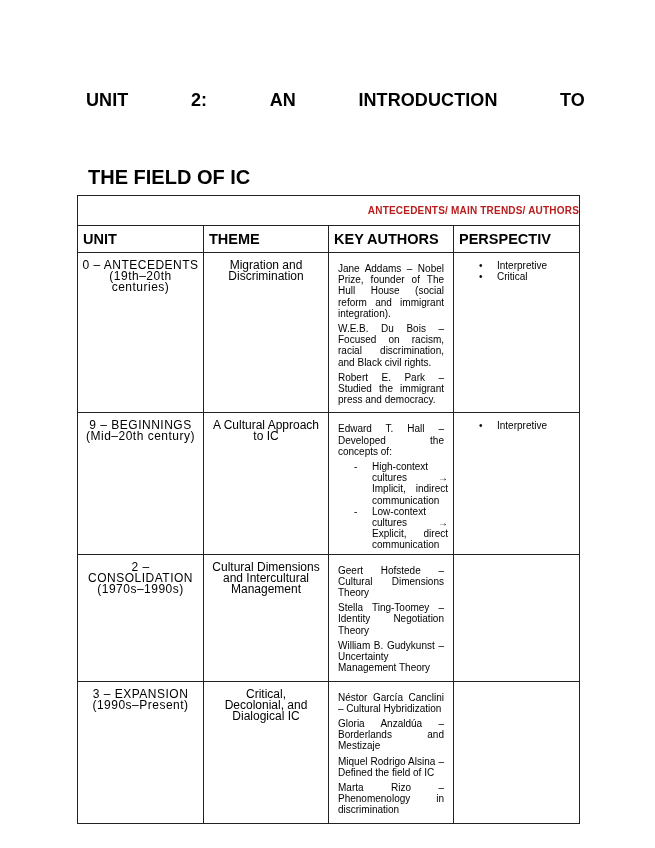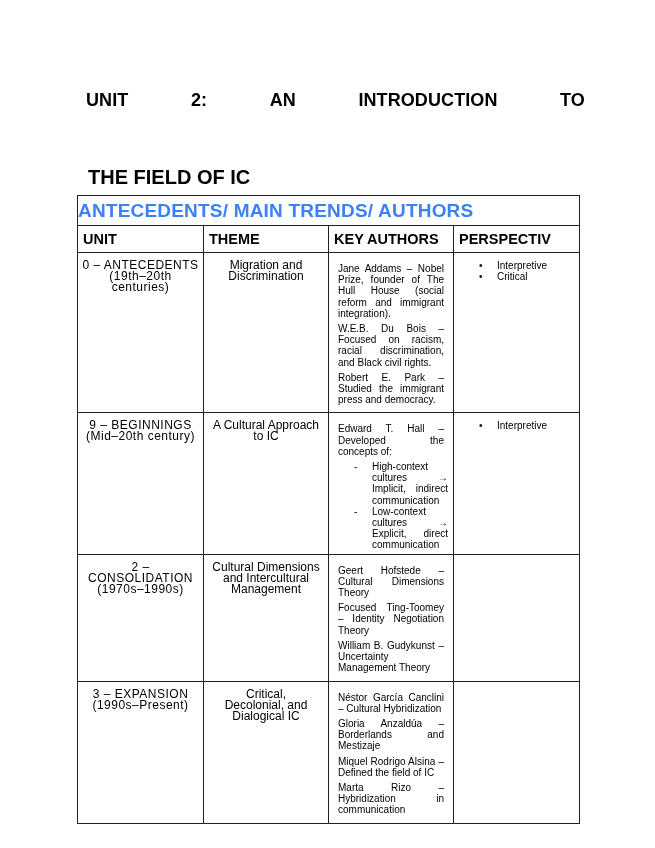--- a/index.html
+++ b/index.html
@@ -19,22 +19,22 @@
       font-size: 20px; font-weight: bold; margin: 10px;
     }
     table.ic {
       position: absolute; left: 77px; top: 195px;
       width: 502px; border-collapse: collapse; table-layout: fixed;
     }
     table.ic td, table.ic th {
       border: 1.3px solid #222; vertical-align: top; padding: 0;
     }
     .caption-cell {
-      height: 29px; text-align: left; vertical-align: middle !important;
-      font-size: 19px; font-weight: bold; color: #3b82f6; letter-spacing: 0.2px;
+      height: 29px; text-align: right; vertical-align: middle !important;
+      font-size: 10px; font-weight: bold; color: #b91c1c; letter-spacing: 0.2px;
     }
     .head-cell {
       height: 26px; text-align: left; vertical-align: middle !important;
       font-size: 14.5px; font-weight: bold; padding-left: 5px !important;
     }
     .cell-center {
       text-align: center; font-size: 12px; line-height: 11px;
       padding: 7px 3px 0 3px !important;
     }
     .cell-stage { letter-spacing: 0.5px; }
@@ -138,36 +138,36 @@
   <tr class="row2">
     <td class="cell-center cell-stage">
       <div>2 – CONSOLIDATION</div>
       <div>(1970s–1990s)</div>
     </td>
     <td class="cell-center">
       <div>Cultural Dimensions and Intercultural Management</div>
     </td>
     <td class="cell-authors">
       <p>Geert Hofstede – Cultural Dimensions Theory</p>
-      <p>Focused Ting-Toomey – Identity Negotiation Theory</p>
+      <p>Stella Ting-Toomey – Identity Negotiation Theory</p>
       <p>William B. Gudykunst – Uncertainty Management Theory</p>
     </td>
     <td class="cell-persp"></td>
   </tr>
 
   <tr class="row3">
     <td class="cell-center cell-stage">
       <div>3 – EXPANSION</div>
       <div>(1990s–Present)</div>
     </td>
     <td class="cell-center">
       <div style="padding:0 8px">Critical, Decolonial, and Dialogical IC</div>
     </td>
     <td class="cell-authors">
       <p>Néstor García Canclini – Cultural Hybridization</p>
       <p>Gloria Anzaldúa – Borderlands and Mestizaje</p>
       <p>Miquel Rodrigo Alsina – Defined the field of IC</p>
-      <p>Marta Rizo – Hybridization in communication</p>
+      <p>Marta Rizo – Phenomenology in discrimination</p>
     </td>
     <td class="cell-persp"></td>
   </tr>
 </tbody>
   </table>
 
 </body></html>

